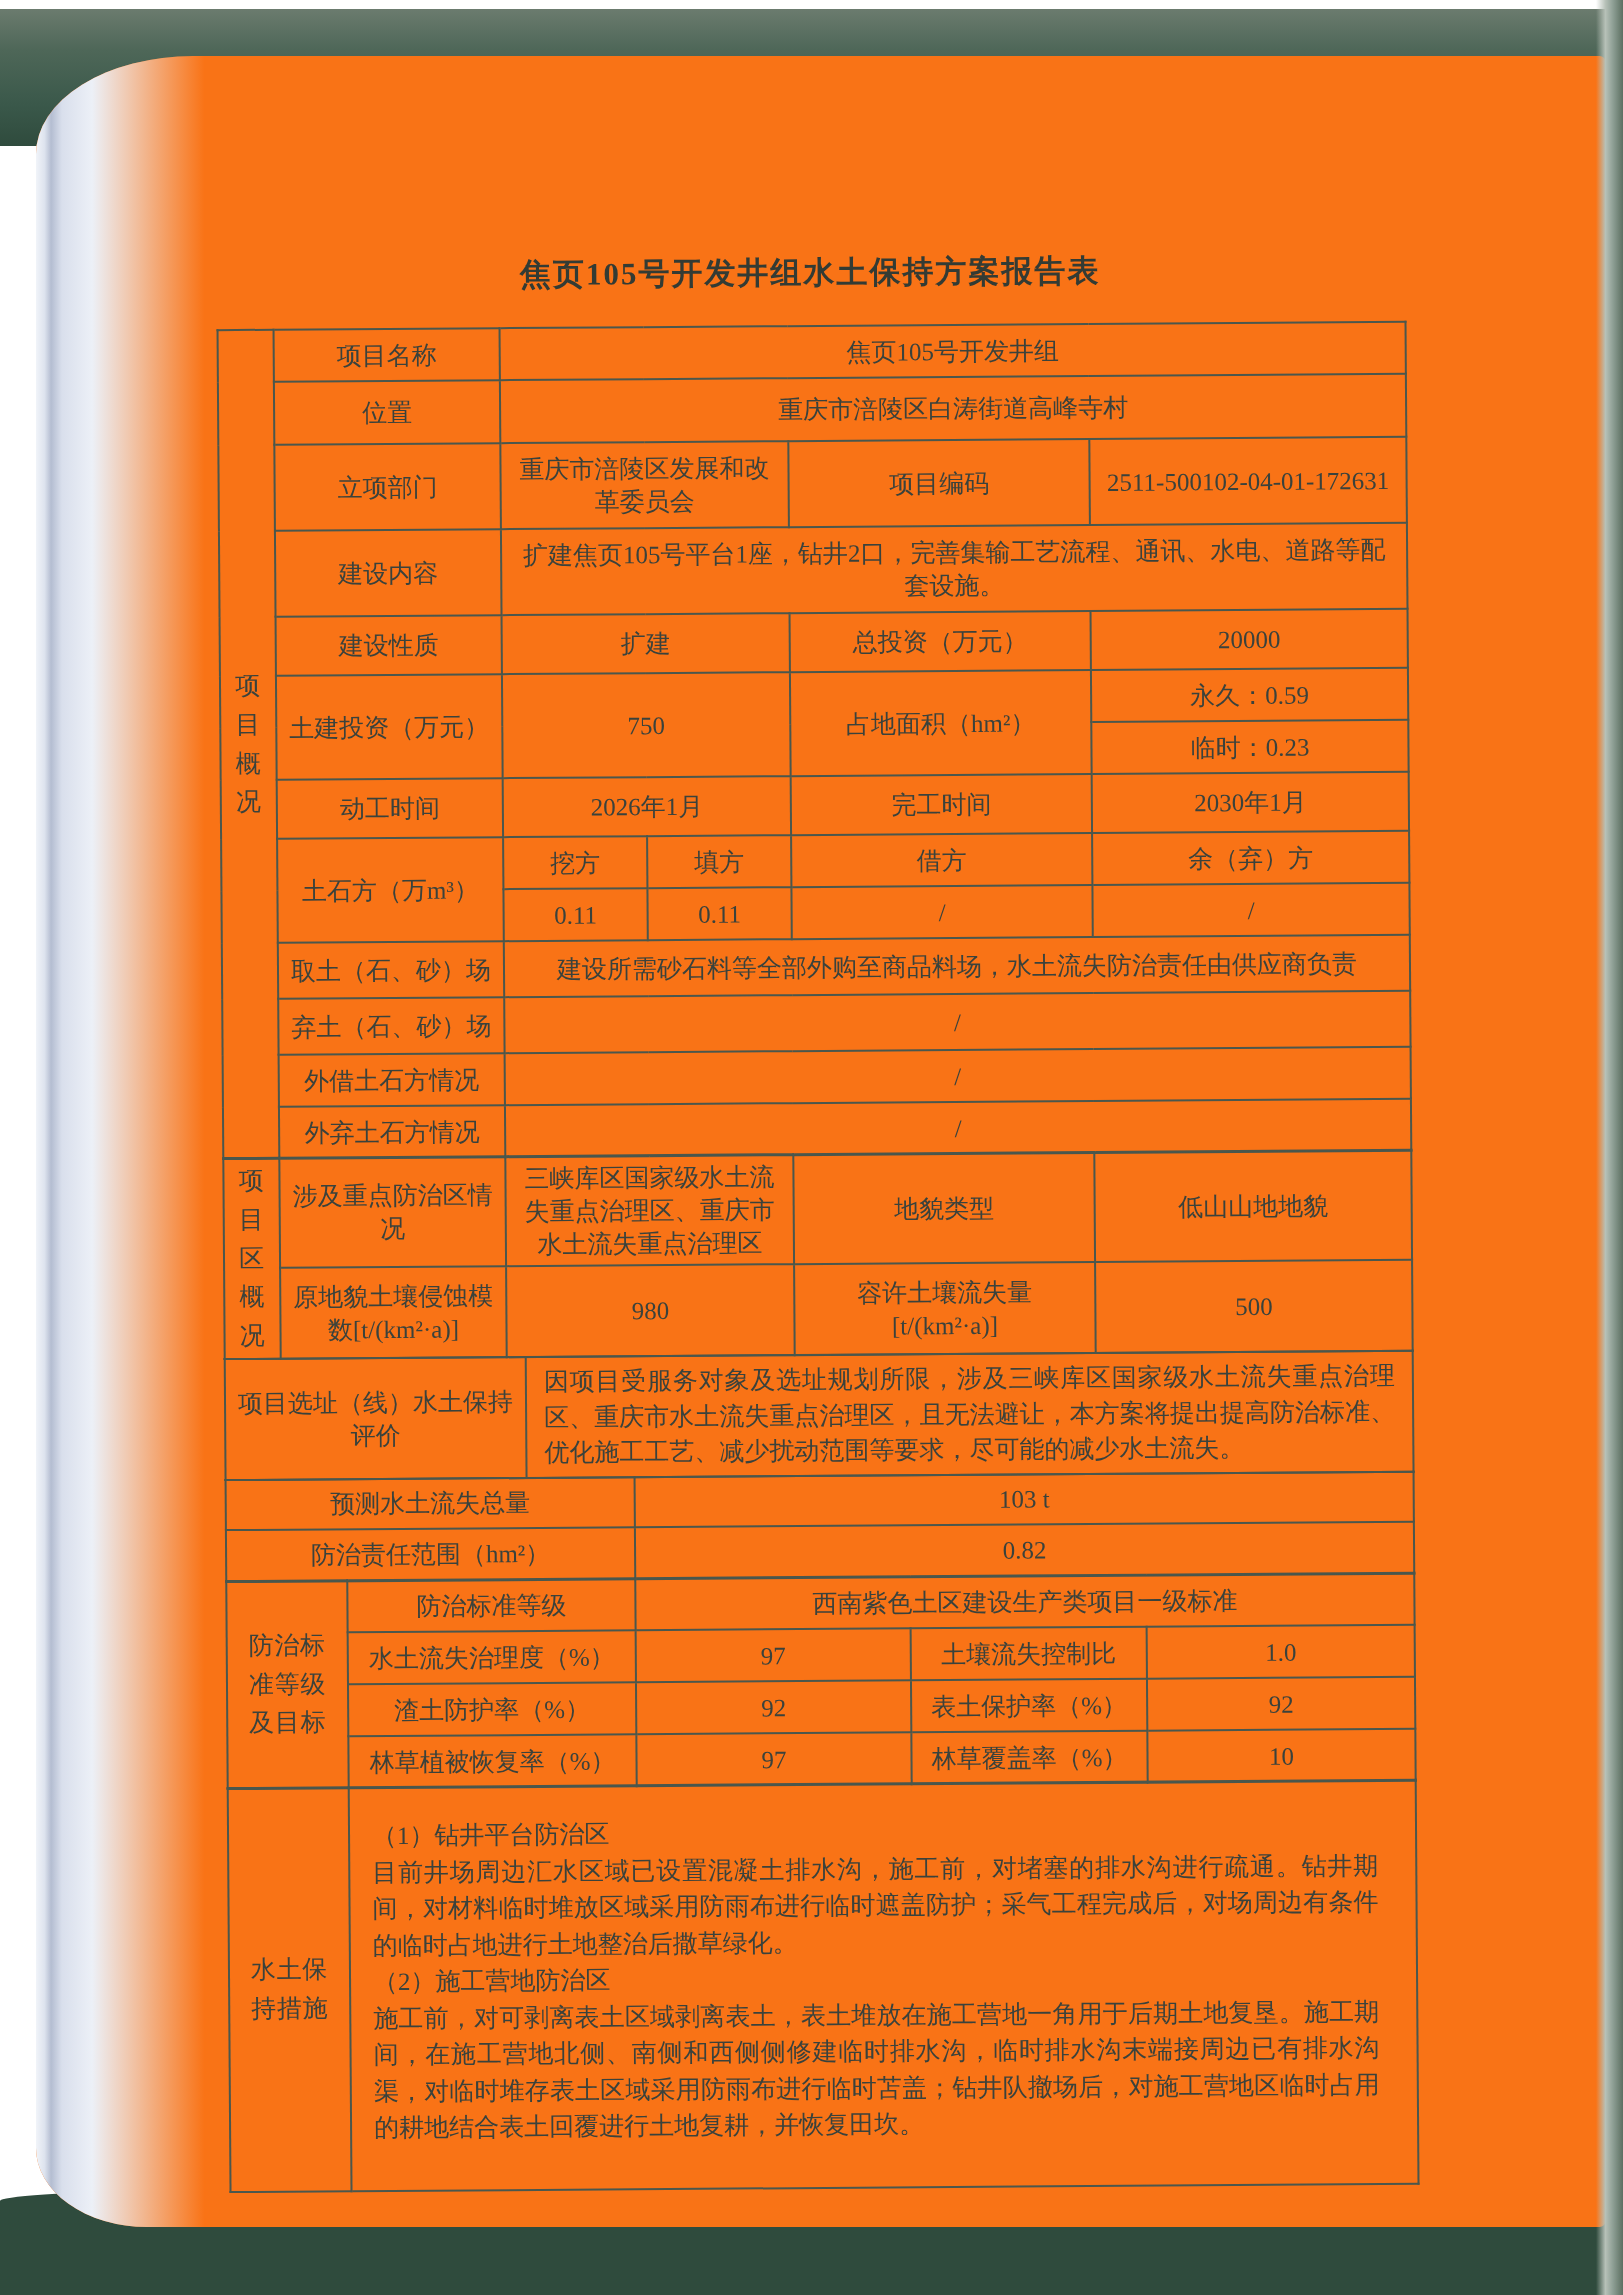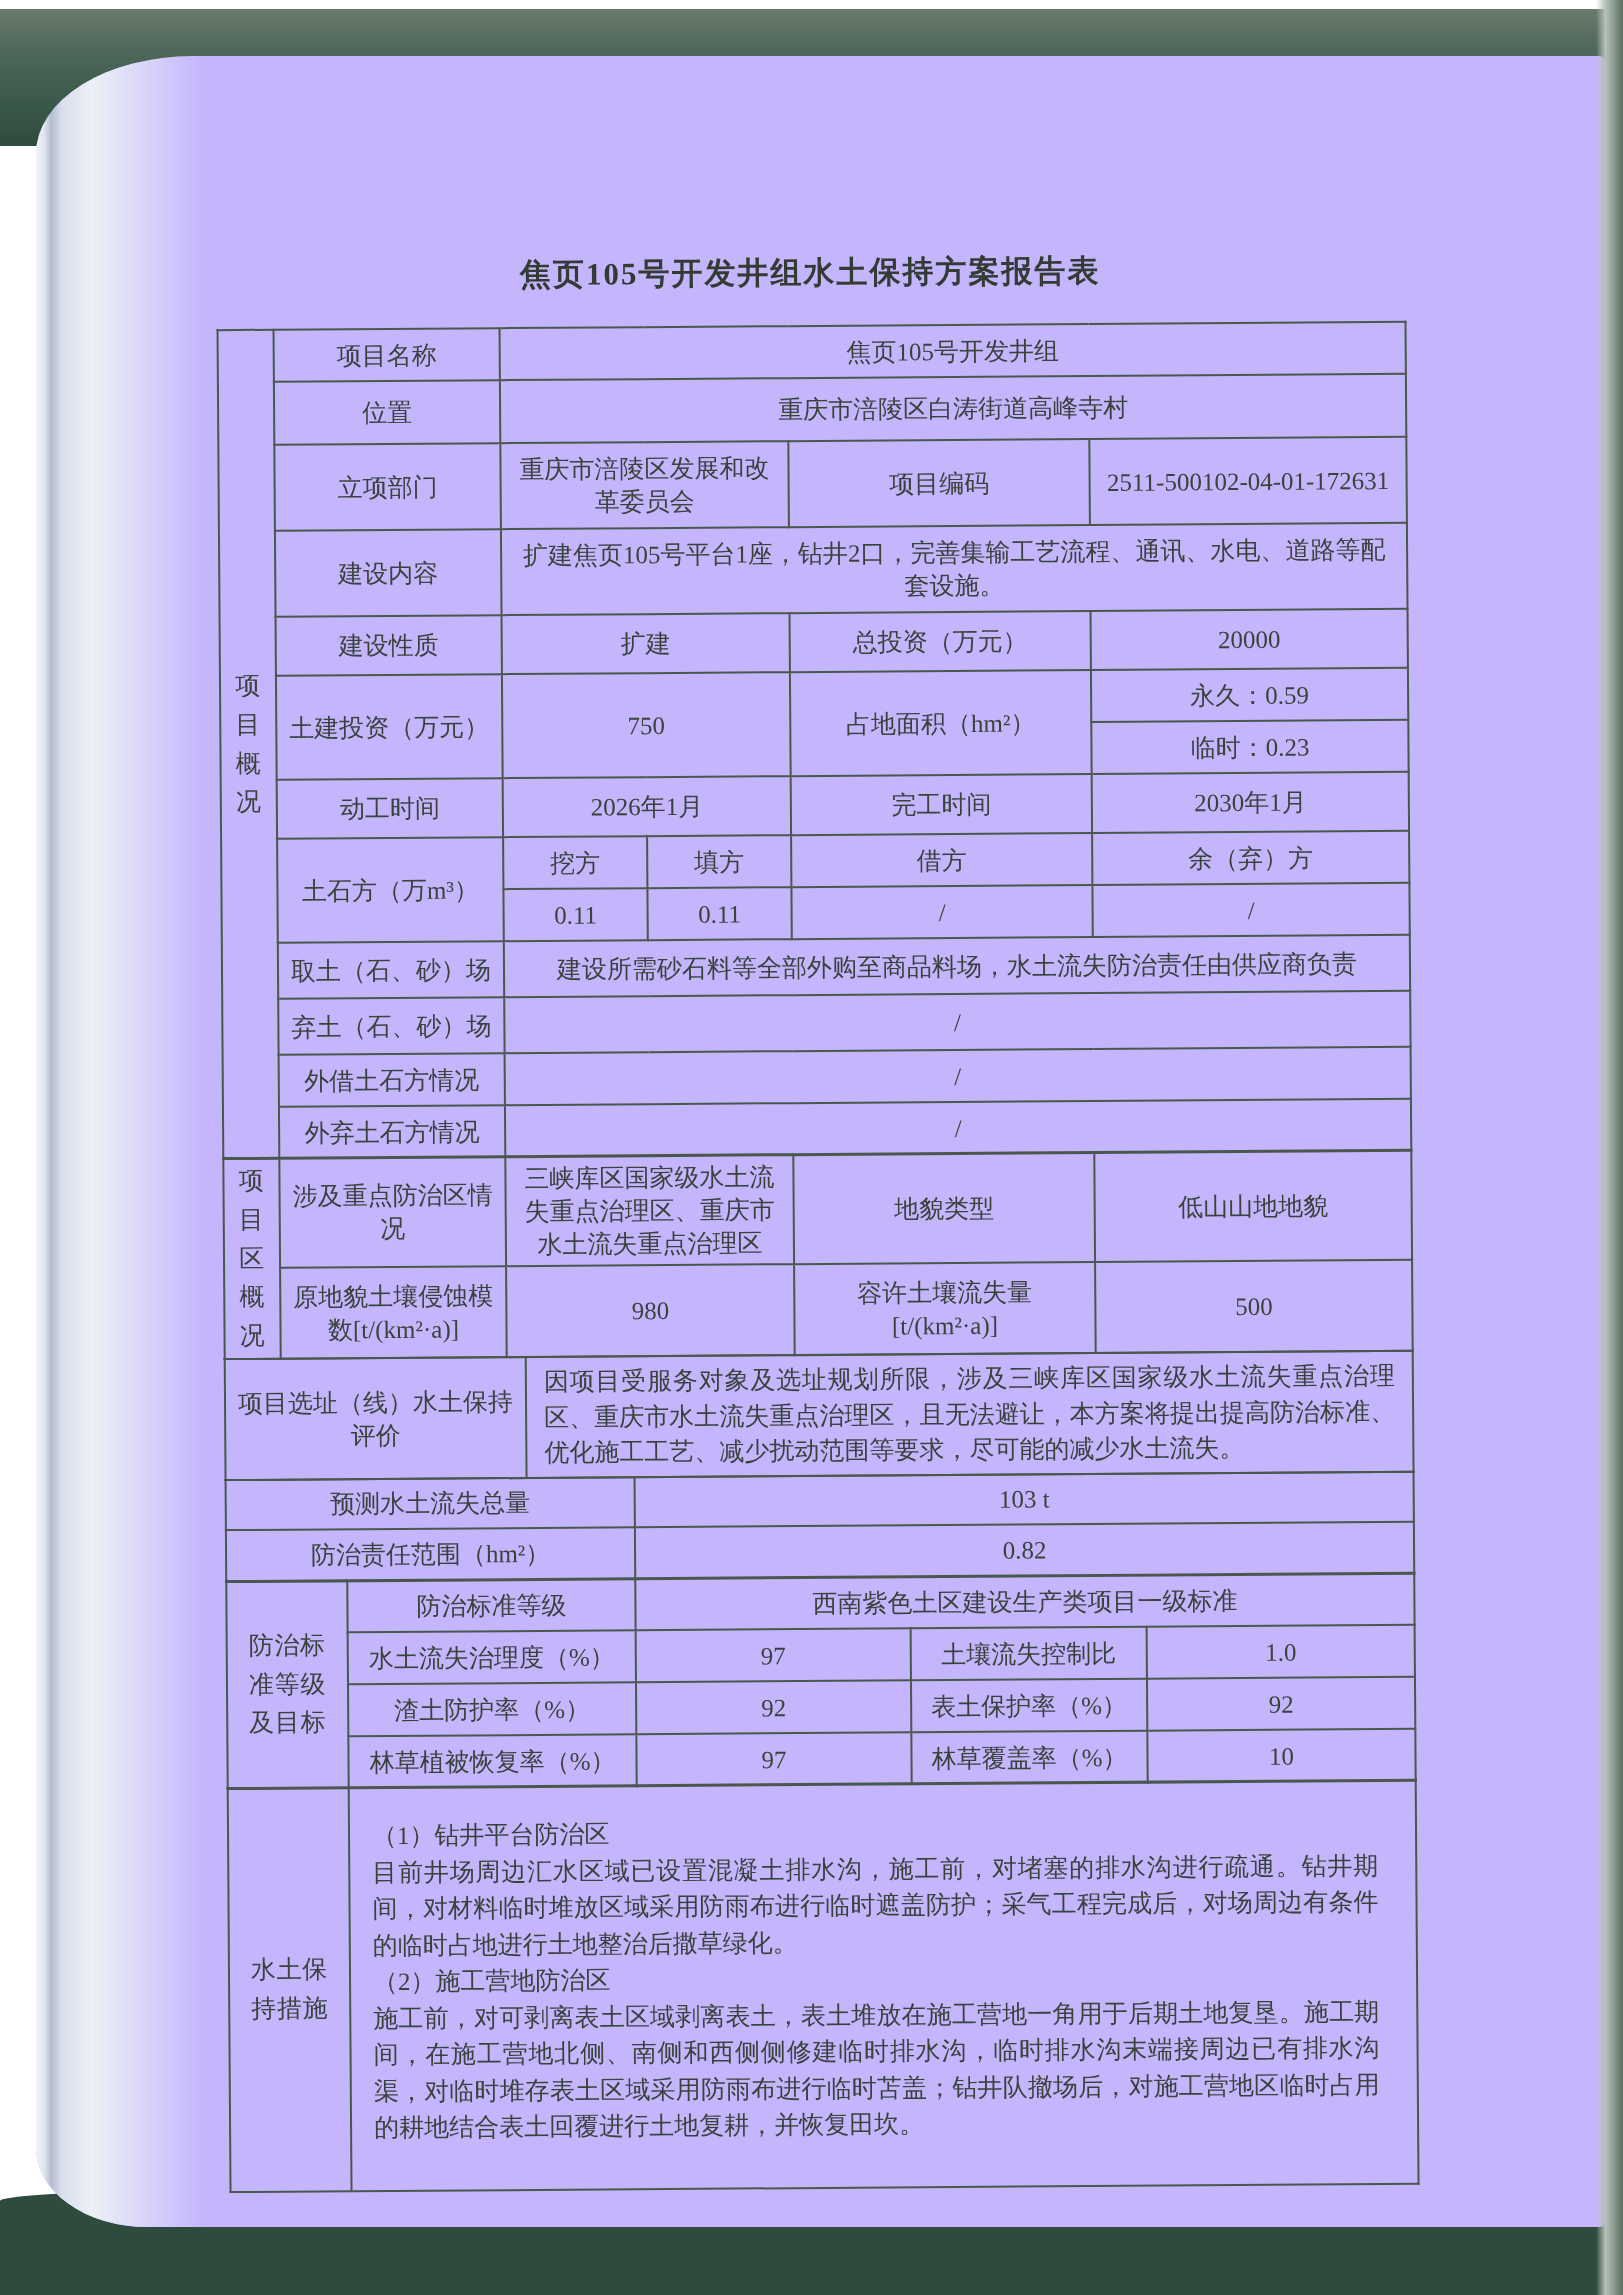--- a/index.html
+++ b/index.html
@@ -19,21 +19,21 @@
     border-radius:36% 18% 0 0 / 17px 9.2px 0 0;
   }
   .scan-right-strip{
     position:absolute;top:0;bottom:0;right:0;width:27.5px;
     background:linear-gradient(90deg,rgba(255,255,255,0) 0%,#b7c1b8 35%,#8fa096 62%,#5c6f61 100%);
     z-index:5;
   }
   
   .page{
     position:absolute;left:36px;top:56px;right:17px;bottom:68px;
-    background:#c4b5fd;
+    background:#f97316;
     border-radius:157px 6.5px 6.5px 111px / 98px 6.5px 6.5px 79px;
     z-index:2;
   }
   .page-curl{
     position:absolute;left:0;top:0;bottom:0;width:216px;
     border-radius:inherit;
     background:linear-gradient(90deg,#f1f4f9 0%,#dde3ee 4%,#b4bdd1 7%,#d9dfec 12%,#ecf0f7 26%,rgba(252,253,255,0) 78%);
     pointer-events:none;
   }
   

